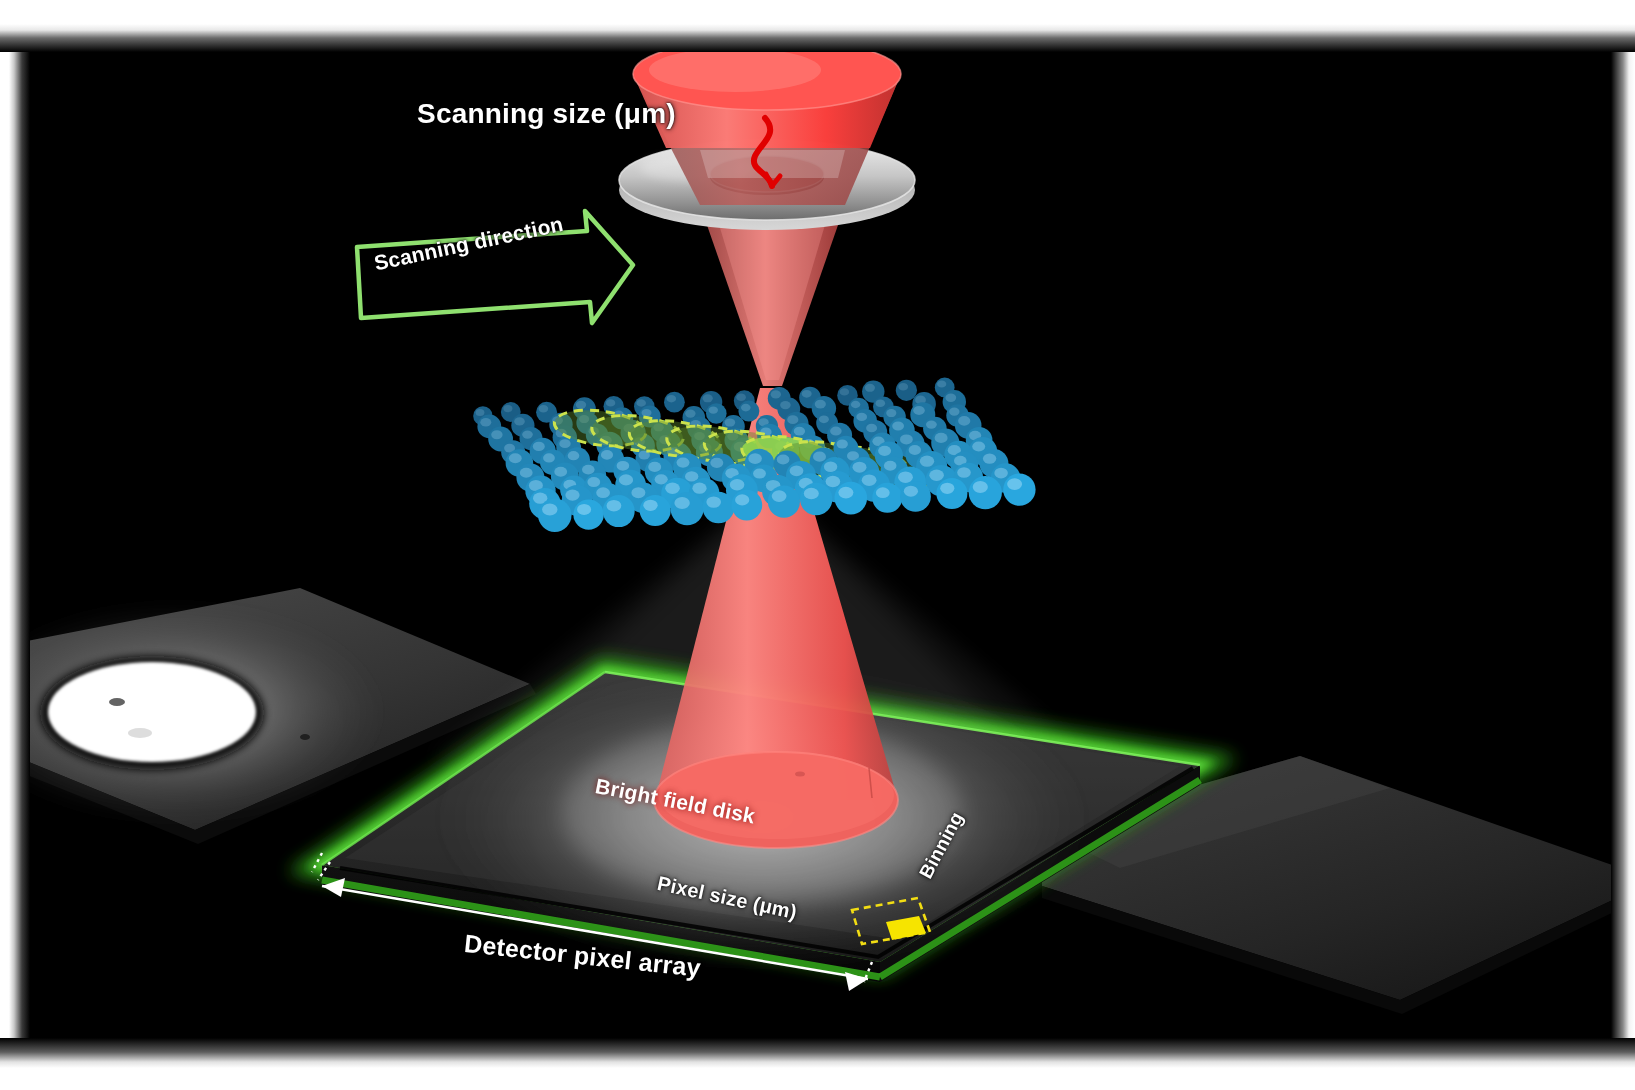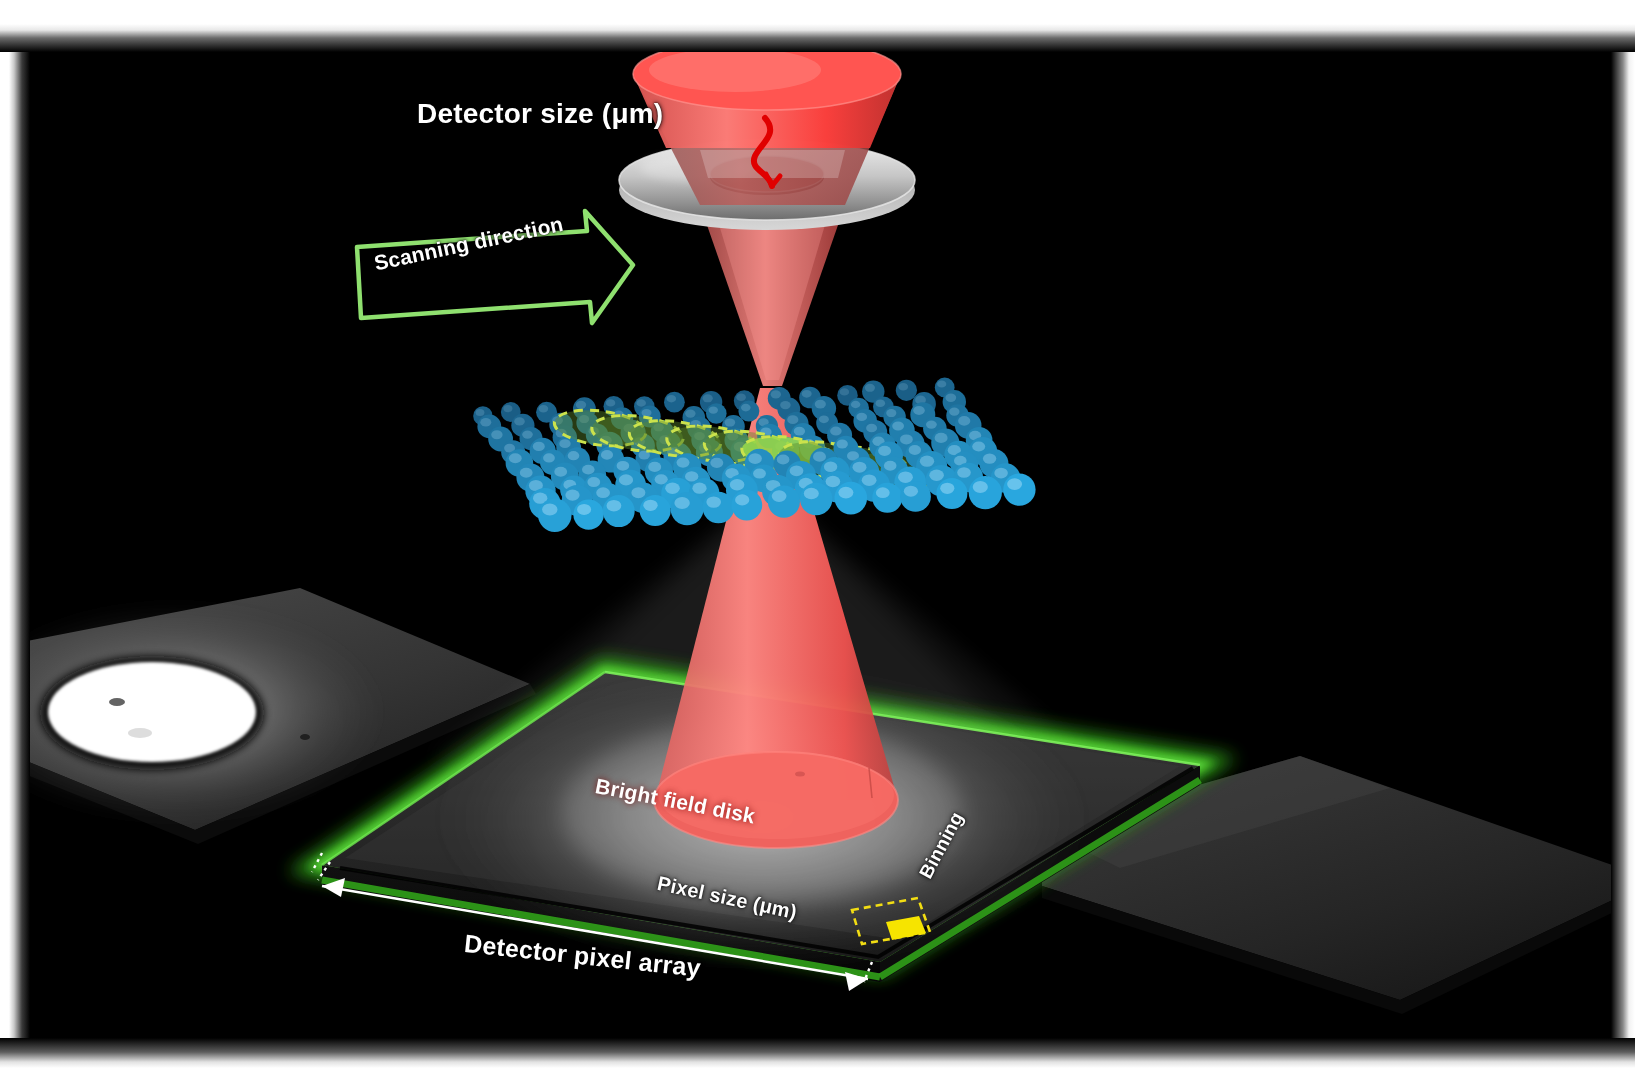--- a/index.html
+++ b/index.html
@@ -501,21 +501,21 @@
     <g>
       <path d="M 765,118 C 779,134 761,143 755,156 C 749,170 769,172 772,186" stroke="#e00000" stroke-width="6" fill="none" stroke-linecap="round"></path>
       <path d="M 772,186 L 766,174 M 772,186 L 780,176" stroke="#e00000" stroke-width="5" fill="none" stroke-linecap="round"></path>
     </g>
 
     <g>
       <path d="M 357,247 L 587,231 L 585,211 L 633,265 L 592,323 L 590,302 L 361,318 Z" fill="none" stroke="#8fe06f" stroke-width="4.5" stroke-linejoin="round"></path>
     </g>
   </svg>
 
-  <div class="lbl" id="aperture-label">Detector size (μm)</div>
+  <div class="lbl" id="aperture-label">Scanning size (μm)</div>
   <div class="lbl" id="scan-label">Scanning direction</div>
   <div class="lbl" id="bf-label">Bright field disk</div>
   <div class="lbl" id="pixelsize-label">Pixel size (μm)</div>
   <div class="lbl" id="binning-label">Binning</div>
   <div class="lbl" id="array-label">Detector pixel array</div>
 
   <div class="frame-band frame-top"></div>
   <div class="frame-band frame-bottom"></div>
   <div class="frame-left"></div>
   <div class="frame-right"></div>

